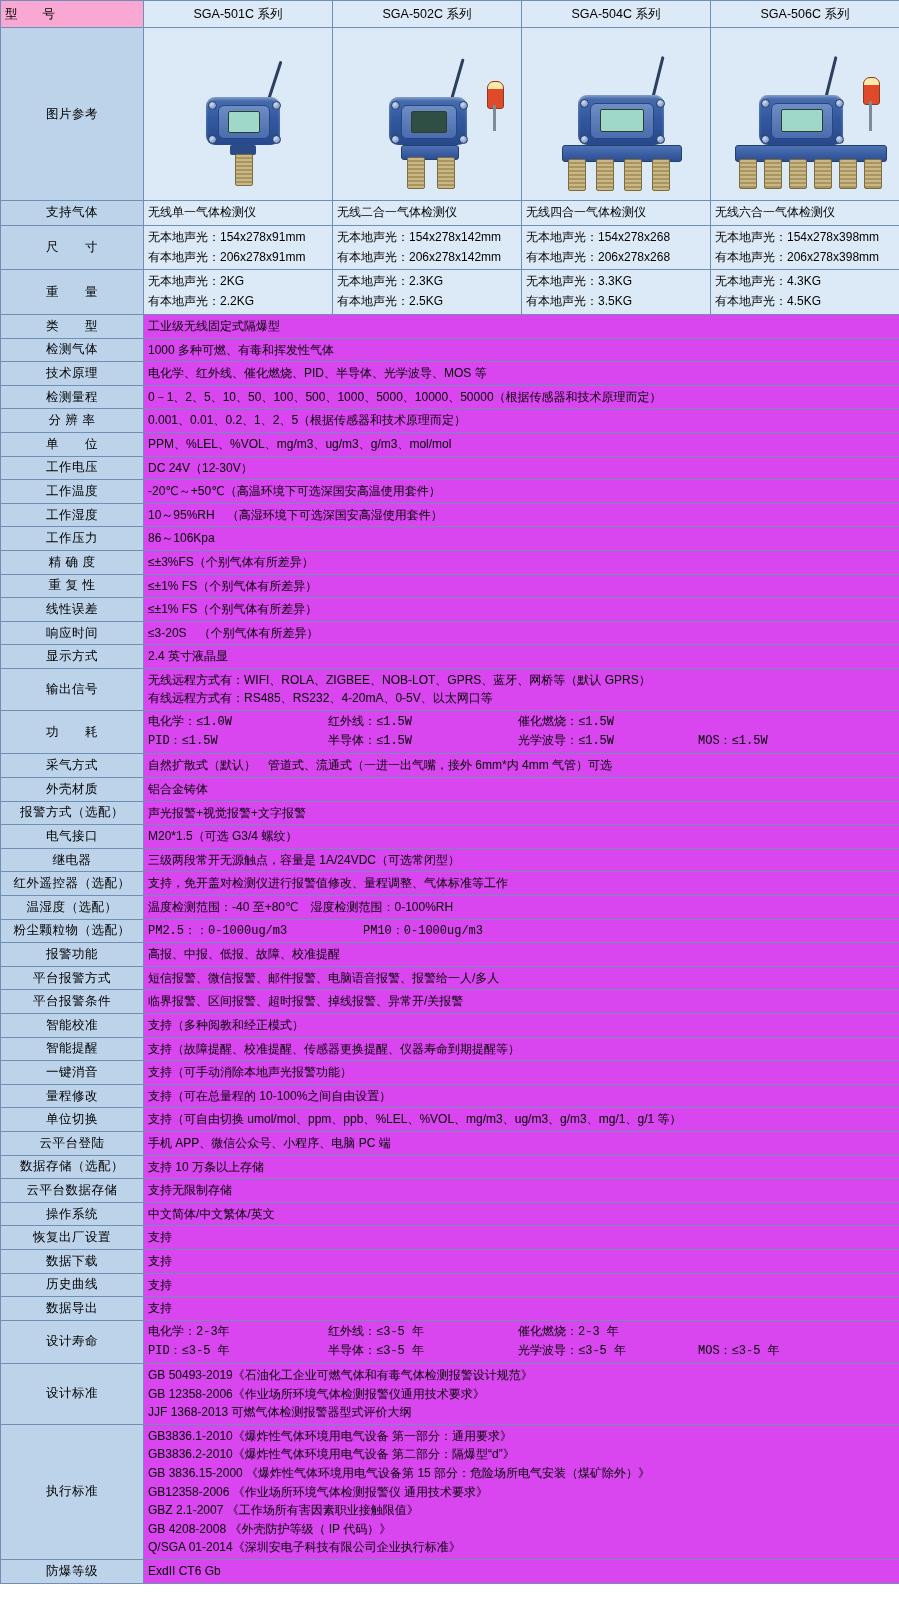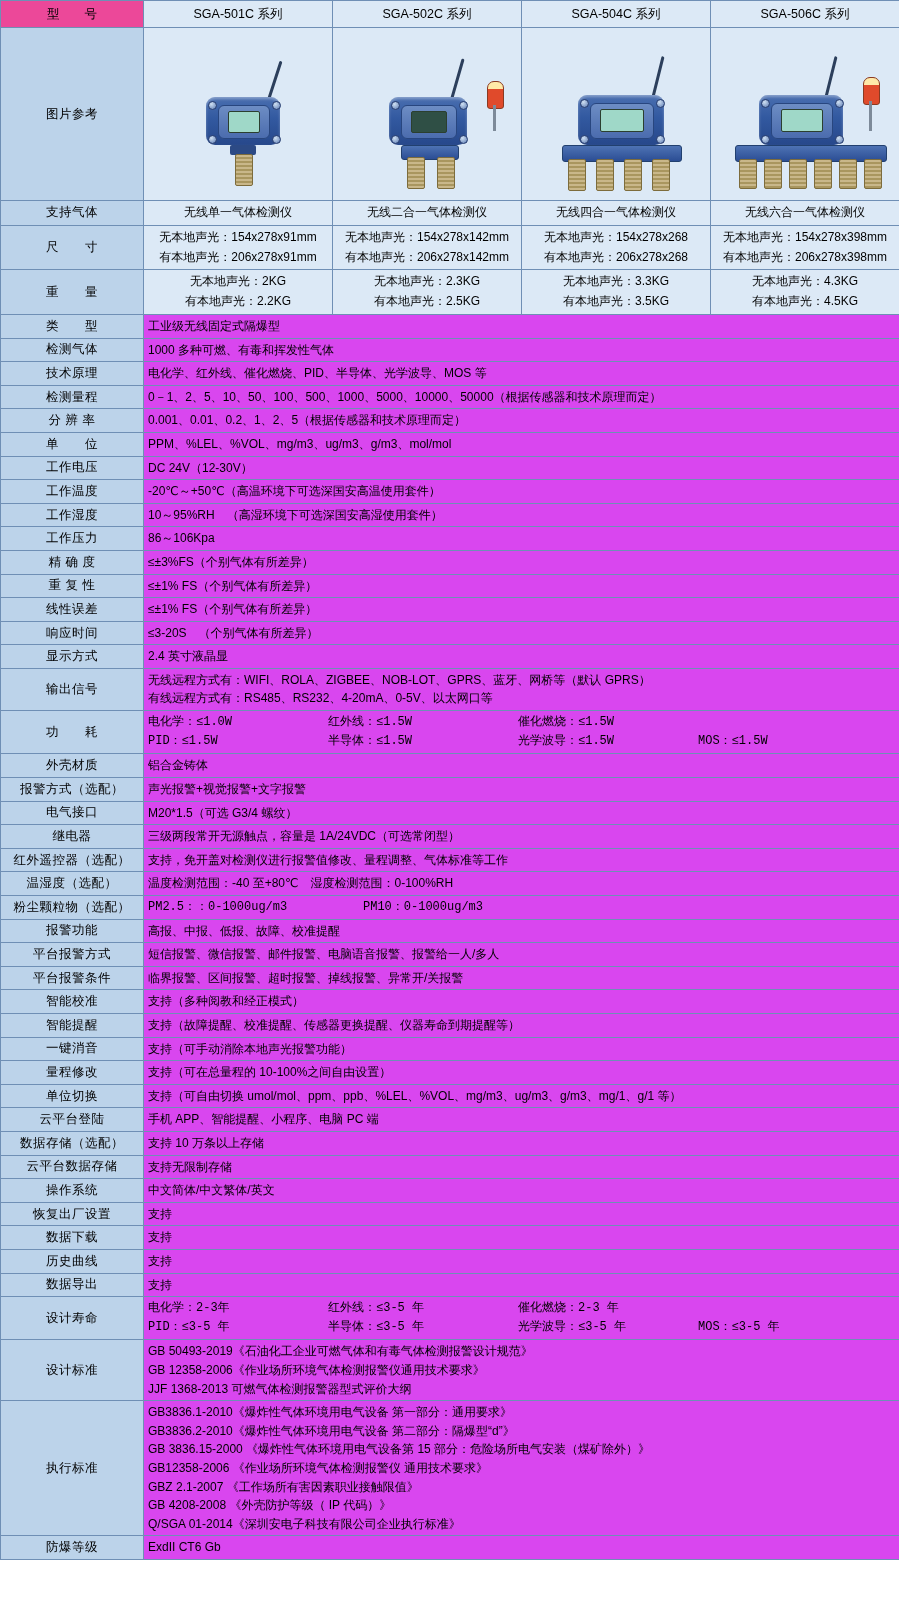--- a/index.html
+++ b/index.html
@@ -34,42 +34,41 @@
     letter-spacing: 0.5px;
     color: #000;
   }
   .val {
     background: #d946ef;
     padding-left: 7px;
     font-size: 12px;
     line-height: 1.55;
   }
   .hdr {
-    background: #ec4899;
-    text-align: center;
+    background: #f9a8d4;
+    text-align: left;
     font-weight: bold;
     font-size: 12.5px;
     height: 22px;
   }
   .modelcell {
     background: #dce9f6;
     text-align: center;
     font-size: 12.5px;
     font-weight: bold;
     height: 22px;
   }
   .imgcell {
     background: #dce9f6;
     text-align: center;
     height: 168px;
     padding: 0;
   }
   .subcell {
     background: #dce9f6;
-    text-align: center;
     font-size: 12px;
     line-height: 1.65;
   }
   .twoline div { white-space: nowrap; }
 
   
   .cols {
     display: flex;
     width: 100%;
   }
@@ -374,20 +373,24 @@
       <div class="cols lh">
         <span style="width:180px"><span>PID：</span><span>≤1.5W</span></span>
         <span style="width:190px"><span>半导体：</span><span>≤1.5W</span></span>
         <span style="width:180px"><span>光学波导：</span><span>≤1.5W</span></span>
         <span><span>MOS：</span><span>≤1.5W</span></span>
       </div>
     </td>
   </tr>
 
   <tr>
+    <td class="lbl">采气方式</td>
+    <td class="val" colspan="4">自然扩散式（默认）　管道式、流通式（一进一出气嘴，接外 6mm*内 4mm 气管）可选</td>
+  </tr>
+  <tr>
     <td class="lbl">外壳材质</td>
     <td class="val" colspan="4">铝合金铸体</td>
   </tr>
   <tr>
     <td class="lbl">报警方式（选配）</td>
     <td class="val" colspan="4">声光报警+视觉报警+文字报警</td>
   </tr>
   <tr>
     <td class="lbl">电气接口</td>
     <td class="val" colspan="4">M20*1.5（可选 G3/4 螺纹）</td>
@@ -442,21 +445,21 @@
   <tr>
     <td class="lbl">量程修改</td>
     <td class="val" colspan="4">支持（可在总量程的 10-100%之间自由设置）</td>
   </tr>
   <tr>
     <td class="lbl">单位切换</td>
     <td class="val" colspan="4">支持（可自由切换 umol/mol、ppm、ppb、%LEL、%VOL、mg/m3、ug/m3、g/m3、mg/1、g/1 等）</td>
   </tr>
   <tr>
     <td class="lbl">云平台登陆</td>
-    <td class="val" colspan="4">手机 APP、智能提醒、小程序、电脑 PC 端</td>
+    <td class="val" colspan="4">手机 APP、微信公众号、小程序、电脑 PC 端</td>
   </tr>
   <tr>
     <td class="lbl">数据存储（选配）</td>
     <td class="val" colspan="4">支持 10 万条以上存储</td>
   </tr>
   <tr>
     <td class="lbl">云平台数据存储</td>
     <td class="val" colspan="4">支持无限制存储</td>
   </tr>
   <tr>

